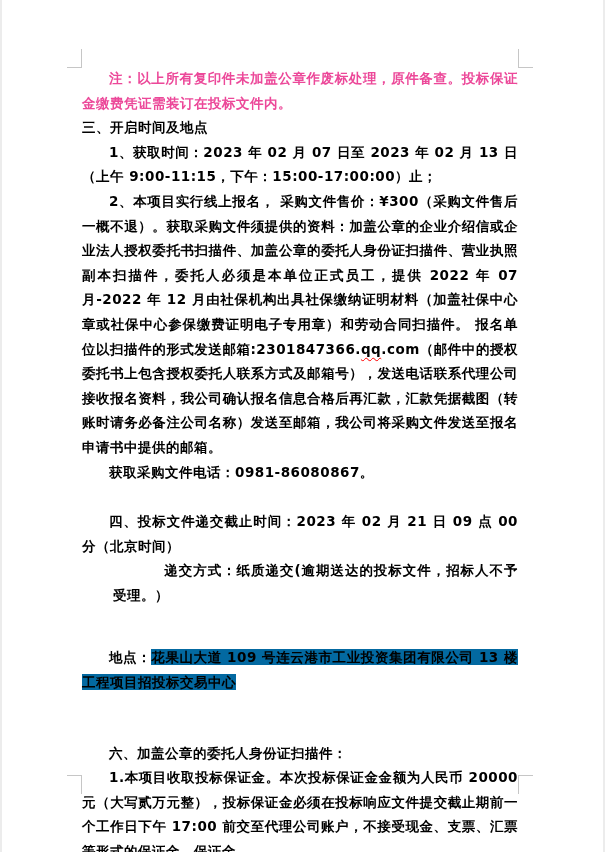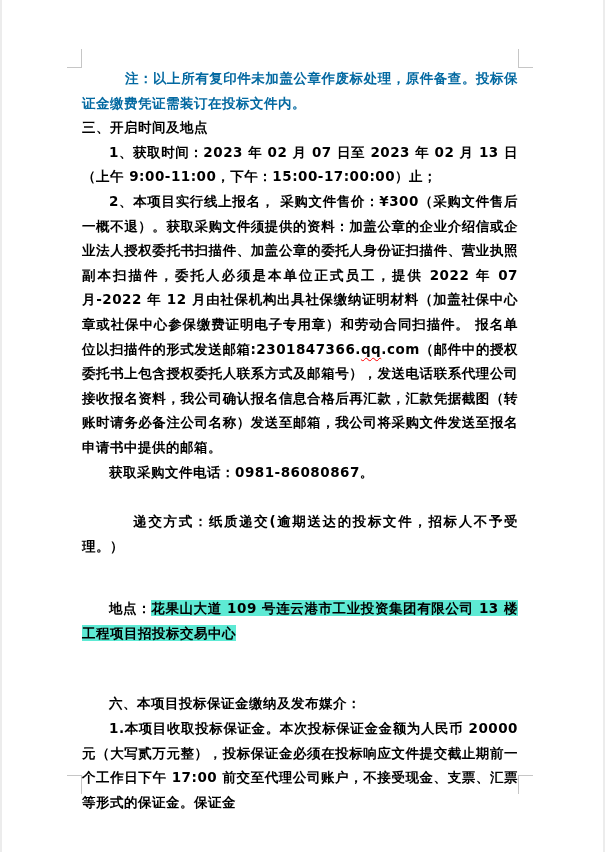--- a/index.html
+++ b/index.html
@@ -25,47 +25,48 @@
     position:absolute;
     left:80px;top:66px;width:436px;
     font-size:13.5px;
     font-weight:bold;
     color:#000000;
     line-height:24.6px;
     letter-spacing:0.5px;
   }
   .para{text-align:justify;text-justify:inter-ideograph;margin:0;}
   .para.indent{text-indent:2em;}
-  .para[data-pname="delivery-method"]{text-indent:3.8em;}
+  .para[data-pname="delivery-method"]{text-indent:3.8em;margin-left:31px;}
   .para[data-pname="phone-line"]{margin-bottom:25px;}
   .para[data-pname="delivery-method"]{margin-bottom:38px;}
   .para[data-pname="open-location"]{margin-bottom:46px;}
-  .red{color:#0369a1;margin-left:16px;}
-  .highlight{background:#5eead4;}
+  .red{color:#ec4899;}
+  .highlight{background:#0369a1;}
   .wavy{
     text-decoration-line:underline;
     text-decoration-style:wavy;
     text-decoration-color:#ff0000;
     text-decoration-thickness:1px;
     text-underline-offset:3px;
   }
 </style>
 </head>
 <body>
 
 <div class="page">
   <div class="crop tl"></div>
   <div class="crop tr"></div>
   <div class="crop bl"></div>
   <div class="crop br"></div>
 
   <div class="doc-body">
       <div class="para indent" data-pname="red-note"><span class="red">注：以上所有复印件未加盖公章作废标处理，原件备查。投标保证金缴费凭证需装订在投标文件内。</span></div>
       <div class="para" data-pname="section-3-heading"><span>三、开启时间及地点</span></div>
-      <div class="para indent" data-pname="acquisition-time"><span>1、获取时间：2023 年 02 月 07 日至 2023 年 02 月 13 日（上午 9:00-11:00，下午：15:00-17:00:00）止；</span></div>
+      <div class="para indent" data-pname="acquisition-time"><span>1、获取时间：2023 年 02 月 07 日至 2023 年 02 月 13 日（上午 9:00-11:15，下午：15:00-17:00:00）止；</span></div>
       <div class="para indent" data-pname="online-registration"><span>2、本项目实行线上报名， 采购文件售价：¥300（采购文件售后一概不退）。获取采购文件须提供的资料：加盖公章的企业介绍信或企业法人授权委托书扫描件、加盖公章的委托人身份证扫描件、营业执照副本扫描件，委托人必须是本单位正式员工，提供 2022 年 07 月-2022 年 12 月由社保机构出具社保缴纳证明材料（加盖社保中心章或社保中心参保缴费证明电子专用章）和劳动合同扫描件。 报名单位以扫描件的形式发送邮箱:2301847366.</span><span class="wavy">qq</span><span>.com（邮件中的授权委托书上包含授权委托人联系方式及邮箱号），发送电话联系代理公司接收报名资料，我公司确认报名信息合格后再汇款，汇款凭据截图（转账时请务必备注公司名称）发送至邮箱，我公司将采购文件发送至报名申请书中提供的邮箱。</span></div>
       <div class="para indent" data-pname="phone-line"><span>获取采购文件电话：0981-86080867。</span></div>
+      <div class="para indent" data-pname="section-4-deadline"><span>四、投标文件递交截止时间：2023 年 02 月 21 日 09 点 00 分（北京时间）</span></div>
       <div class="para indent" data-pname="delivery-method"><span>递交方式：纸质递交(逾期送达的投标文件，招标人不予受理。）</span></div>
       <div class="para indent" data-pname="open-location"><span>地点：</span><span class="highlight">花果山大道 109 号连云港市工业投资集团有限公司 13 楼工程项目招投标交易中心</span></div>
-      <div class="para indent" data-pname="section-6-heading"><span>六、本项目投标保证金缴纳及发布媒介：</span></div>
+      <div class="para indent" data-pname="section-6-heading"><span>六、加盖公章的委托人身份证扫描件：</span></div>
       <div class="para indent" data-pname="bid-bond"><span>1.本项目收取投标保证金。本次投标保证金金额为人民币 20000 元（大写贰万元整），投标保证金必须在投标响应文件提交截止期前一个工作日下午 17:00 前交至代理公司账户，不接受现金、支票、汇票等形式的保证金。保证金</span></div>
     </div>
 </div>
 
 </body></html>

